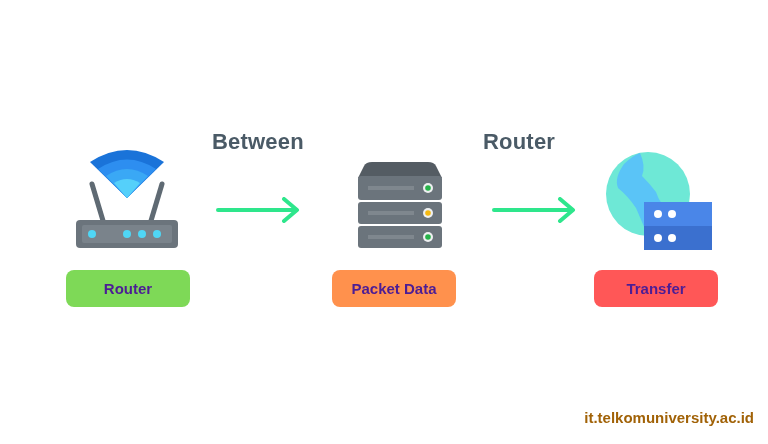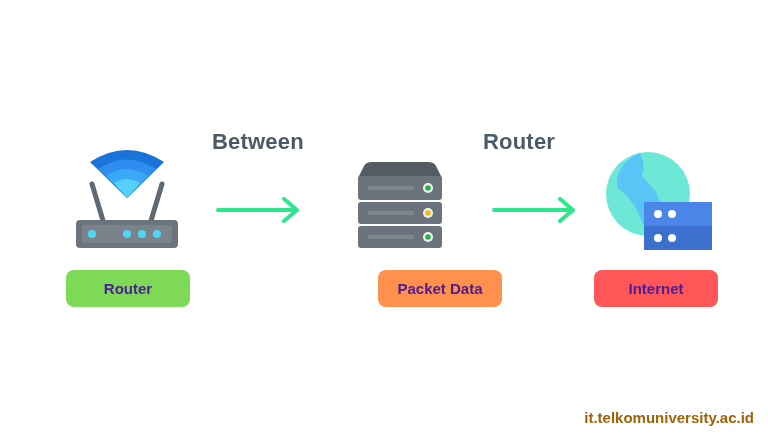--- a/index.html
+++ b/index.html
@@ -104,16 +104,16 @@
   </svg>
 </div>
 <div class="arrow" style="left:492px; top:197px; width:86px; height:26px;">
   <svg width="86" height="26" viewBox="0 0 86 26">
     <line x1="2" y1="13" x2="80" y2="13" stroke="#2ee68c" stroke-width="4" stroke-linecap="round"></line>
     <polyline points="68,2 81,13 68,24" fill="none" stroke="#2ee68c" stroke-width="4" stroke-linecap="round" stroke-linejoin="round"></polyline>
   </svg>
 </div>
 
 <div class="pill" style="left:66px; top:270px; background:#7ed957;">Router</div>
-<div class="pill" style="left:332px; top:270px; background:#ff914d;margin-left:46px;">Packet Data</div>
-<div class="pill" style="left:594px; top:270px; background:#ff5757;">Internet</div>
+<div class="pill" style="left:332px; top:270px; background:#ff914d;">Packet Data</div>
+<div class="pill" style="left:594px; top:270px; background:#ff5757;">Transfer</div>
 
 <div class="watermark">it.telkomuniversity.ac.id</div>
 
 </body></html>

